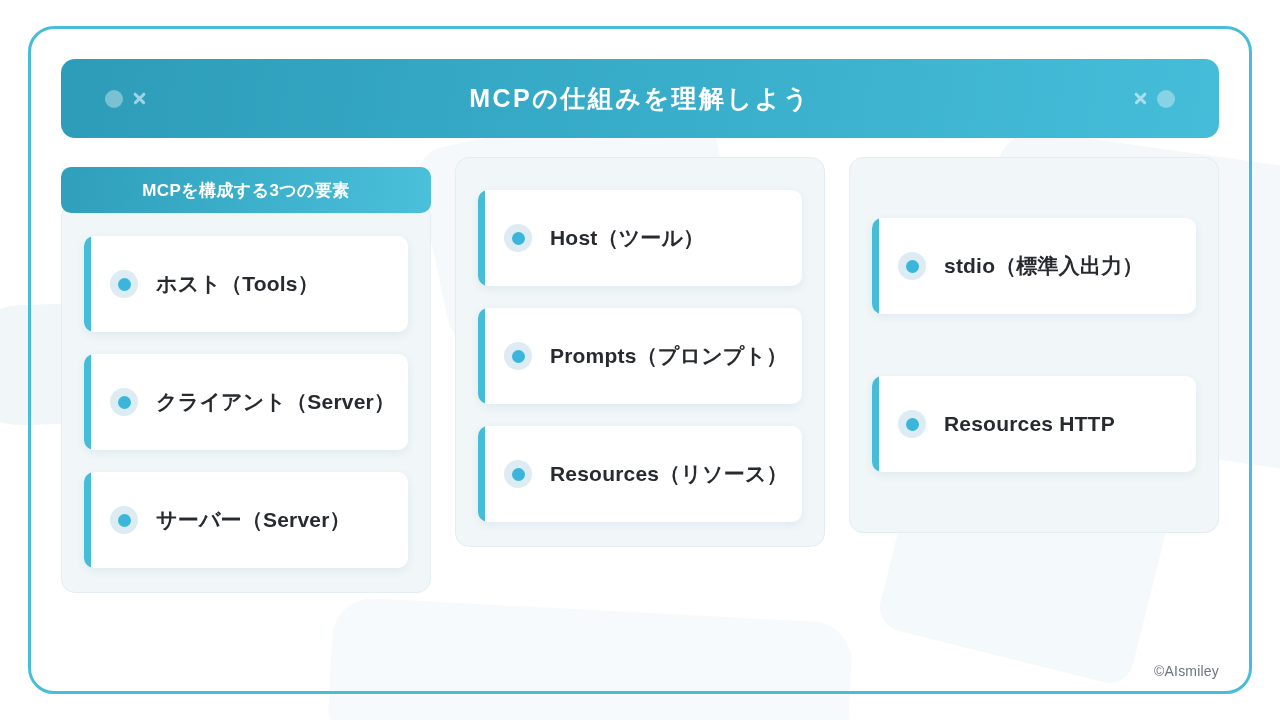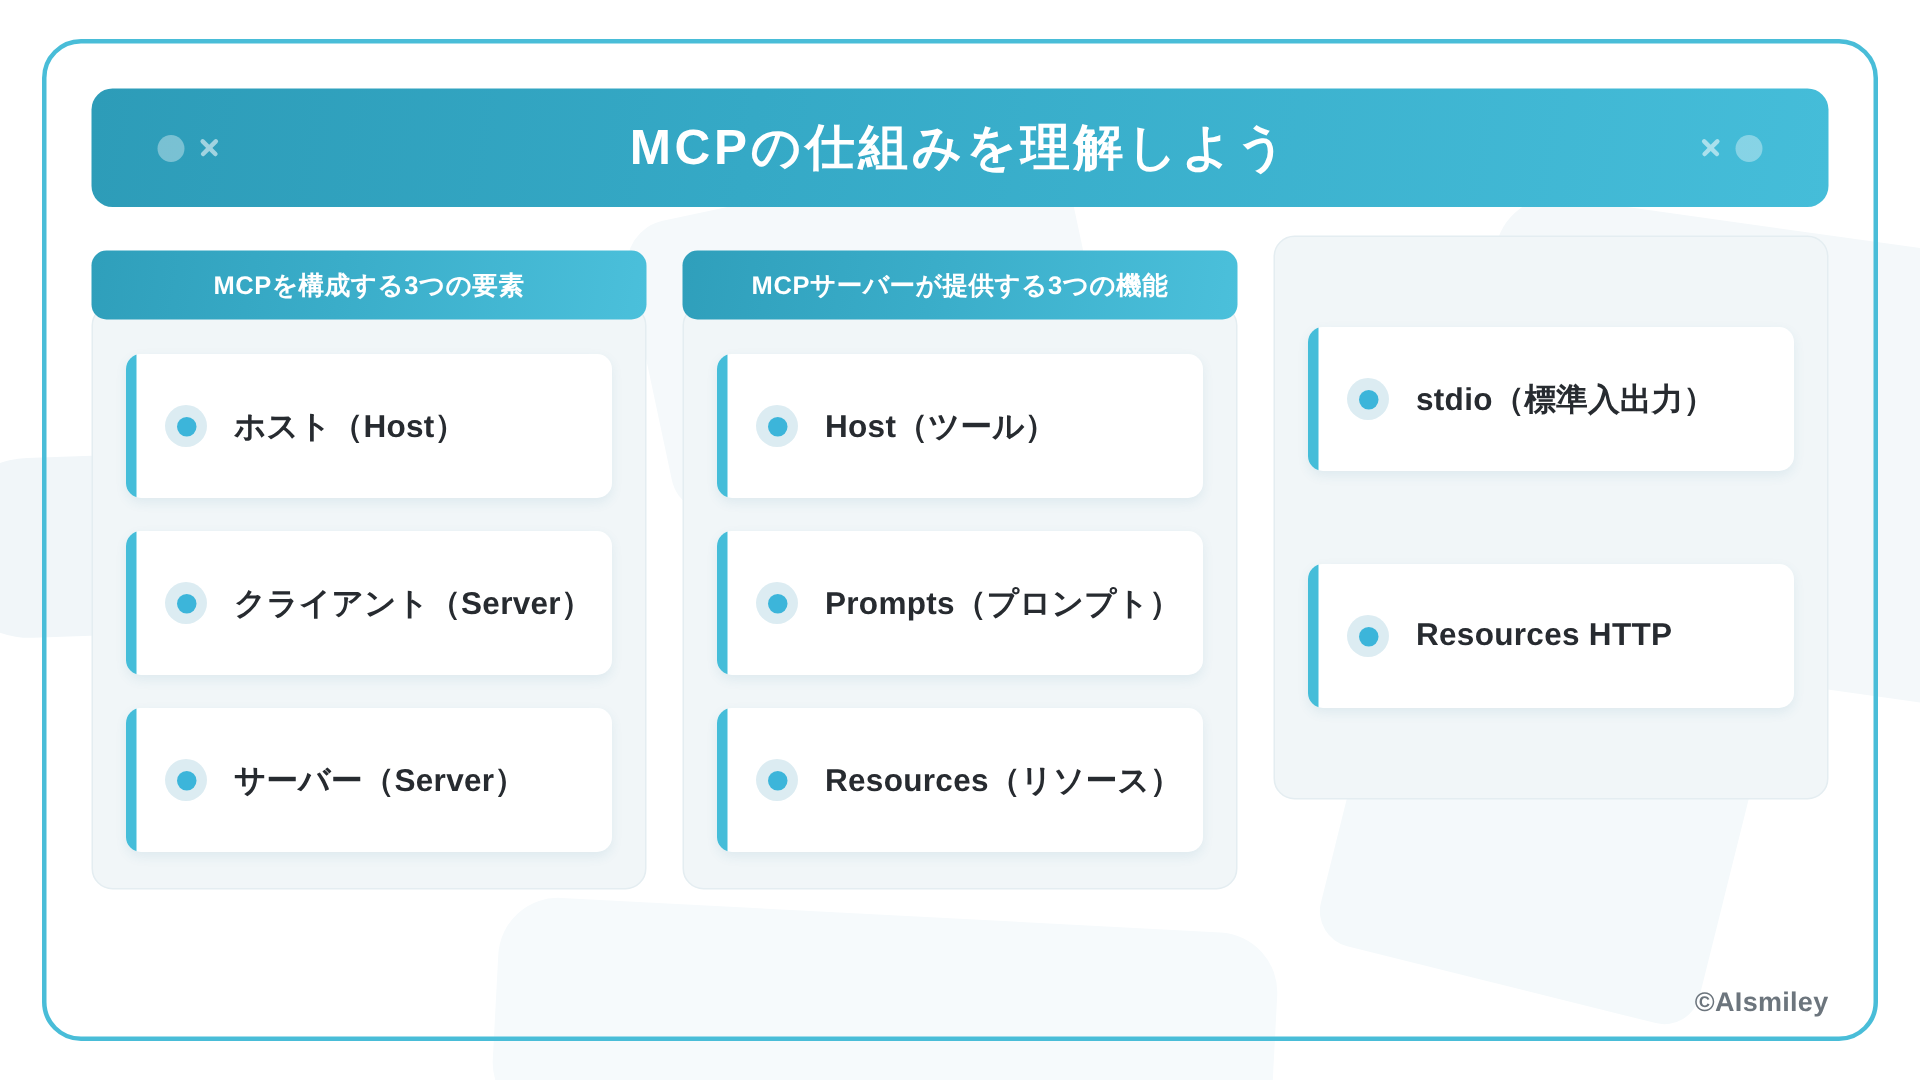--- a/index.html
+++ b/index.html
@@ -107,21 +107,21 @@
     border-radius: 14px;
     background: linear-gradient(100deg, #2d9cb8 0%, #35a9c6 38%, #45bdd9 100%);
     display: flex;
     align-items: center;
     justify-content: center;
     overflow: hidden;
     flex: 0 0 auto;
   }
   .title-text {
     color: #ffffff;
-    font-size: 33px;
+    font-size: 25px;
     font-weight: bold;
     letter-spacing: 2.5px;
     white-space: nowrap;
   }
   .deco {
     position: absolute;
     display: flex;
     align-items: center;
     gap: 9px;
     top: 50%;
@@ -251,22 +251,22 @@
     letter-spacing: 0.2px;
     white-space: nowrap;
   }
 
   
   .credit {
     position: absolute;
     right: 30px;
     bottom: 12px;
     color: #6c757d;
-    font-size: 18px;
-    font-weight: bold;
+    font-size: 14px;
+    font-weight: normal;
     letter-spacing: 0.2px;
   }
 </style>
 </head>
 <body>
 
 <div class="stage">
 
   <div class="bg-shapes">
     <div class="bg-band-a"></div>
@@ -295,41 +295,38 @@
 
         <div class="column">
           <div class="col-header">
             <span class="col-header-text">MCPを構成する3つの要素</span>
           </div>
           <div class="col-body">
             <div class="item-card">
               <span class="bullet">
                   <span class="bullet-dot"></span>
                 </span>
-              <span class="item-label">ホスト（Host）</span>
+              <span class="item-label">ホスト（Tools）</span>
             </div>
             <div class="item-card">
               <span class="bullet">
                   <span class="bullet-dot"></span>
                 </span>
               <span class="item-label">クライアント（Server）</span>
             </div>
             <div class="item-card">
               <span class="bullet">
                   <span class="bullet-dot"></span>
                 </span>
               <span class="item-label">サーバー（Server）</span>
             </div>
           </div>
         </div>
 
         <div class="column">
-          <div class="col-header">
-            <span class="col-header-text">MCPサーバーが提供する3つの機能</span>
-          </div>
           <div class="col-body">
             <div class="item-card">
               <span class="bullet">
                   <span class="bullet-dot"></span>
                 </span>
               <span class="item-label">Host（ツール）</span>
             </div>
             <div class="item-card">
               <span class="bullet">
                   <span class="bullet-dot"></span>

